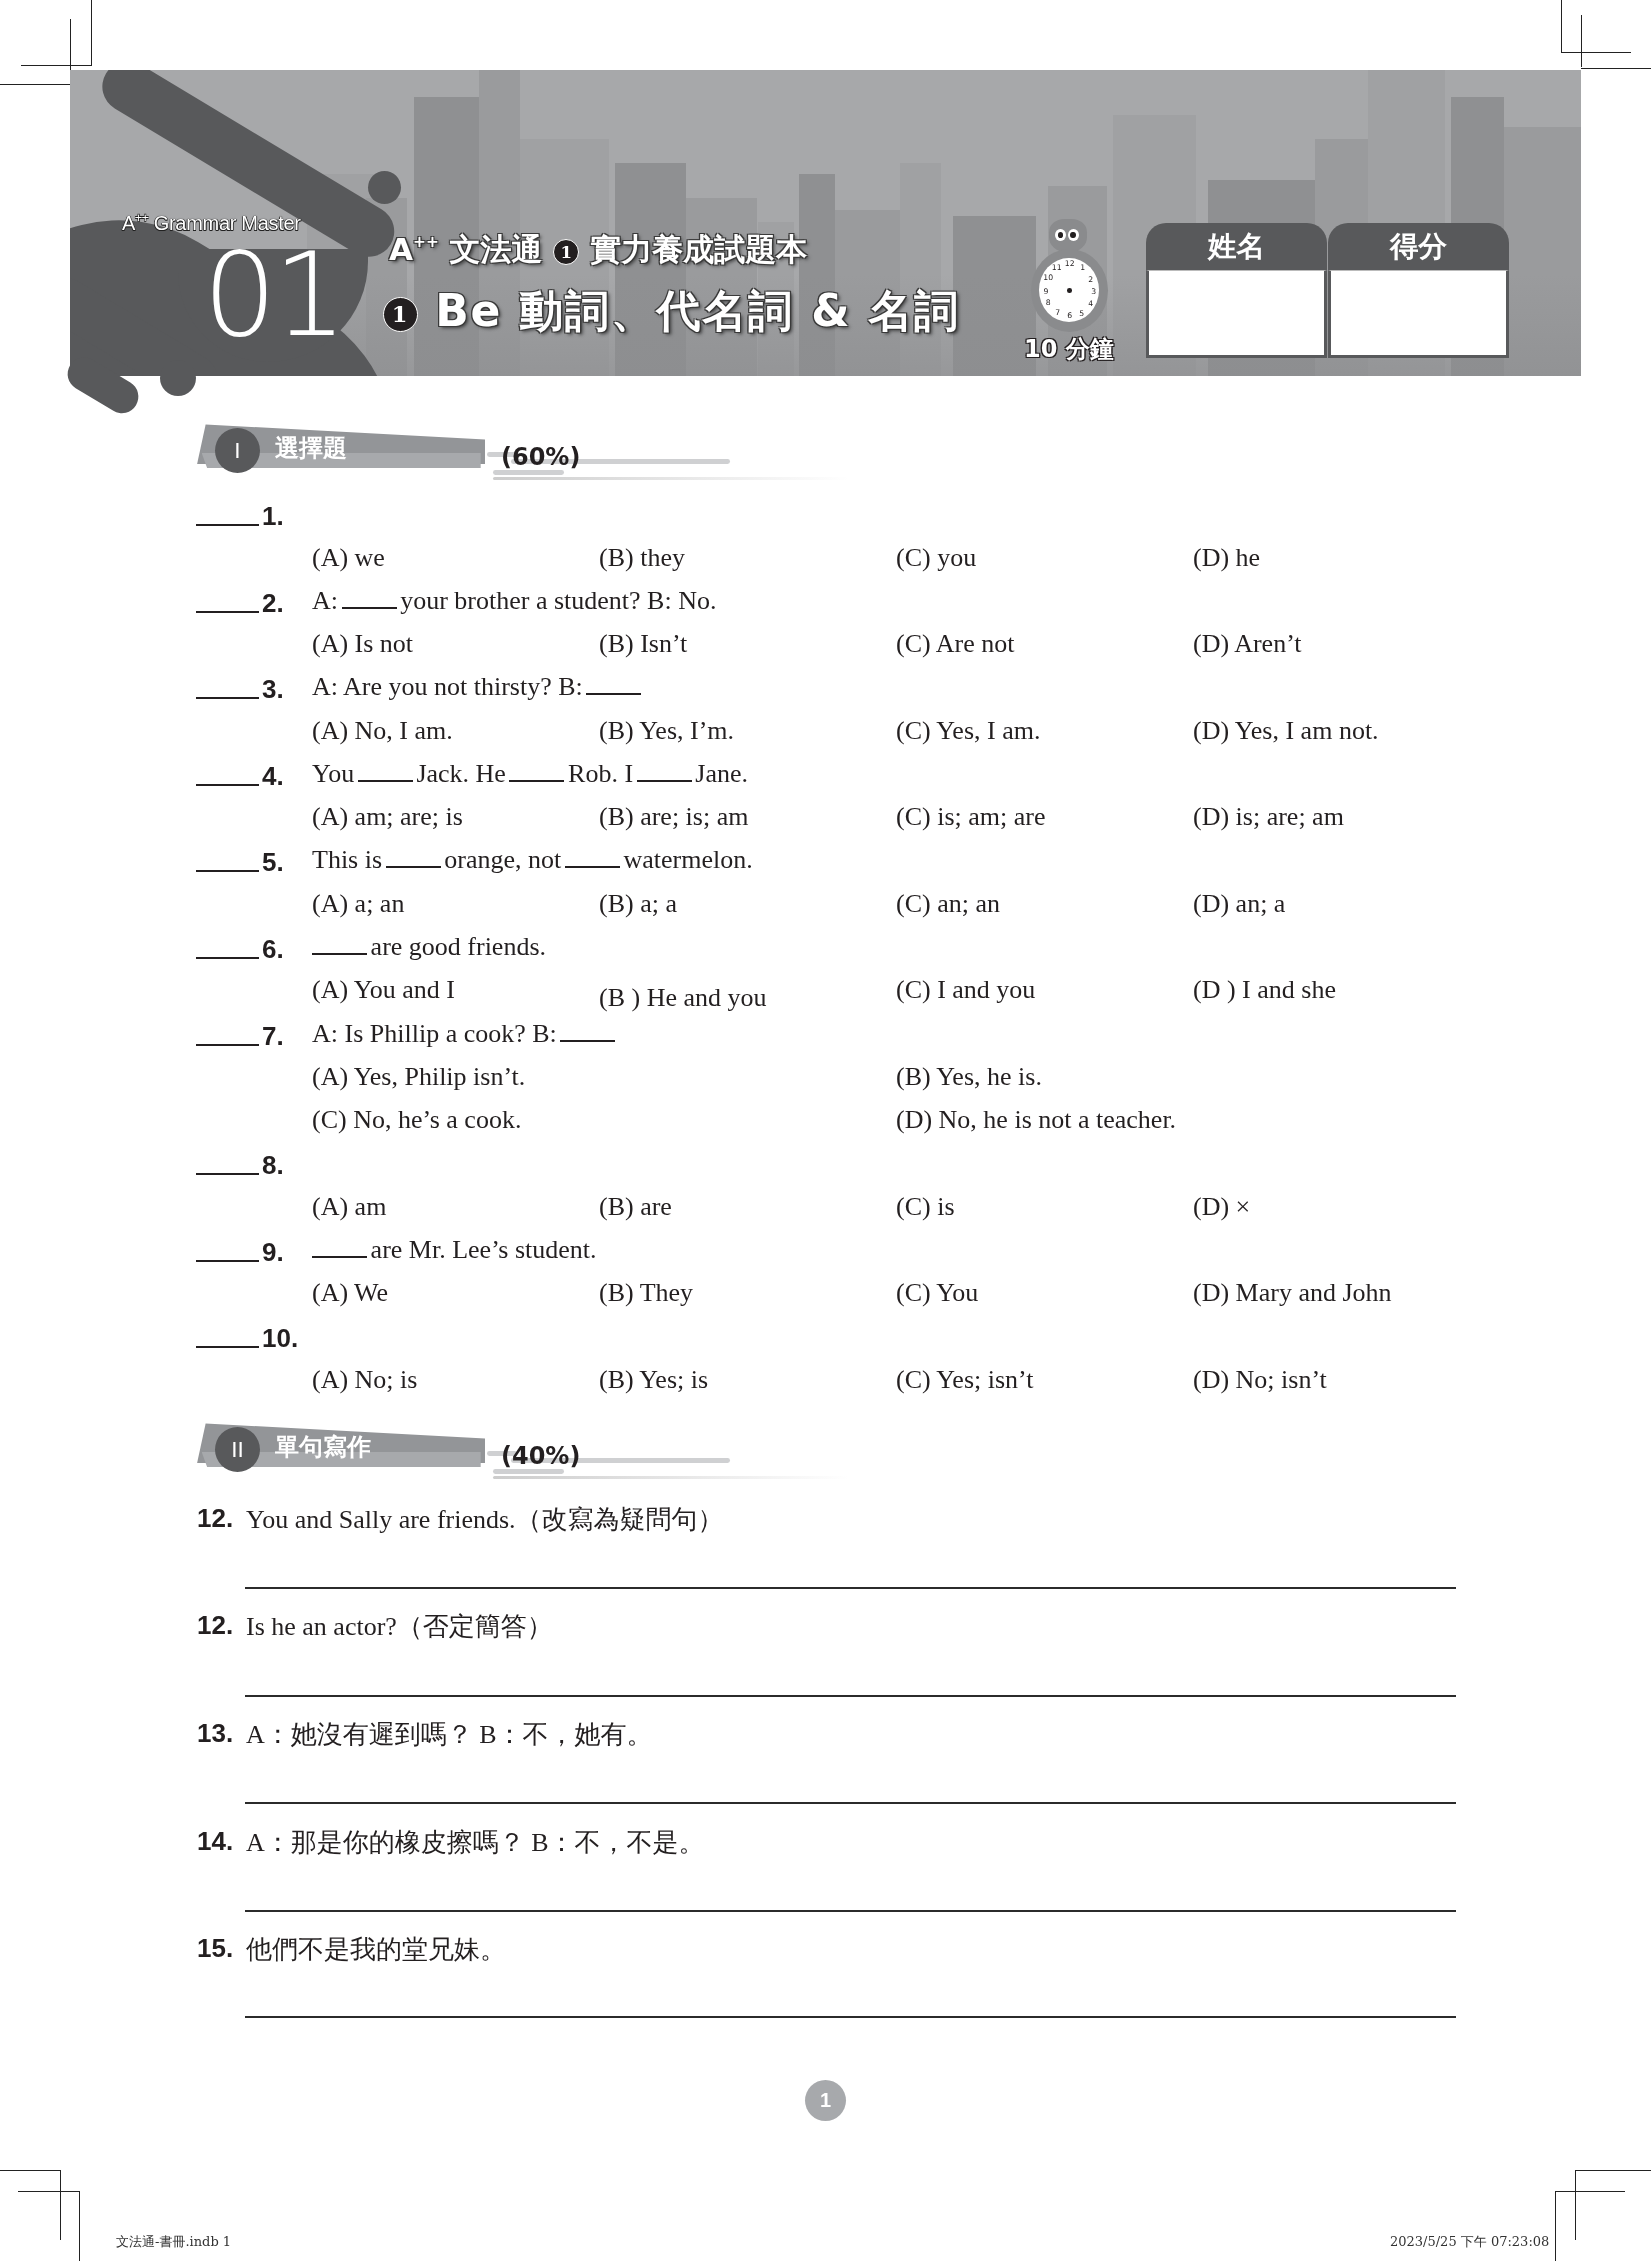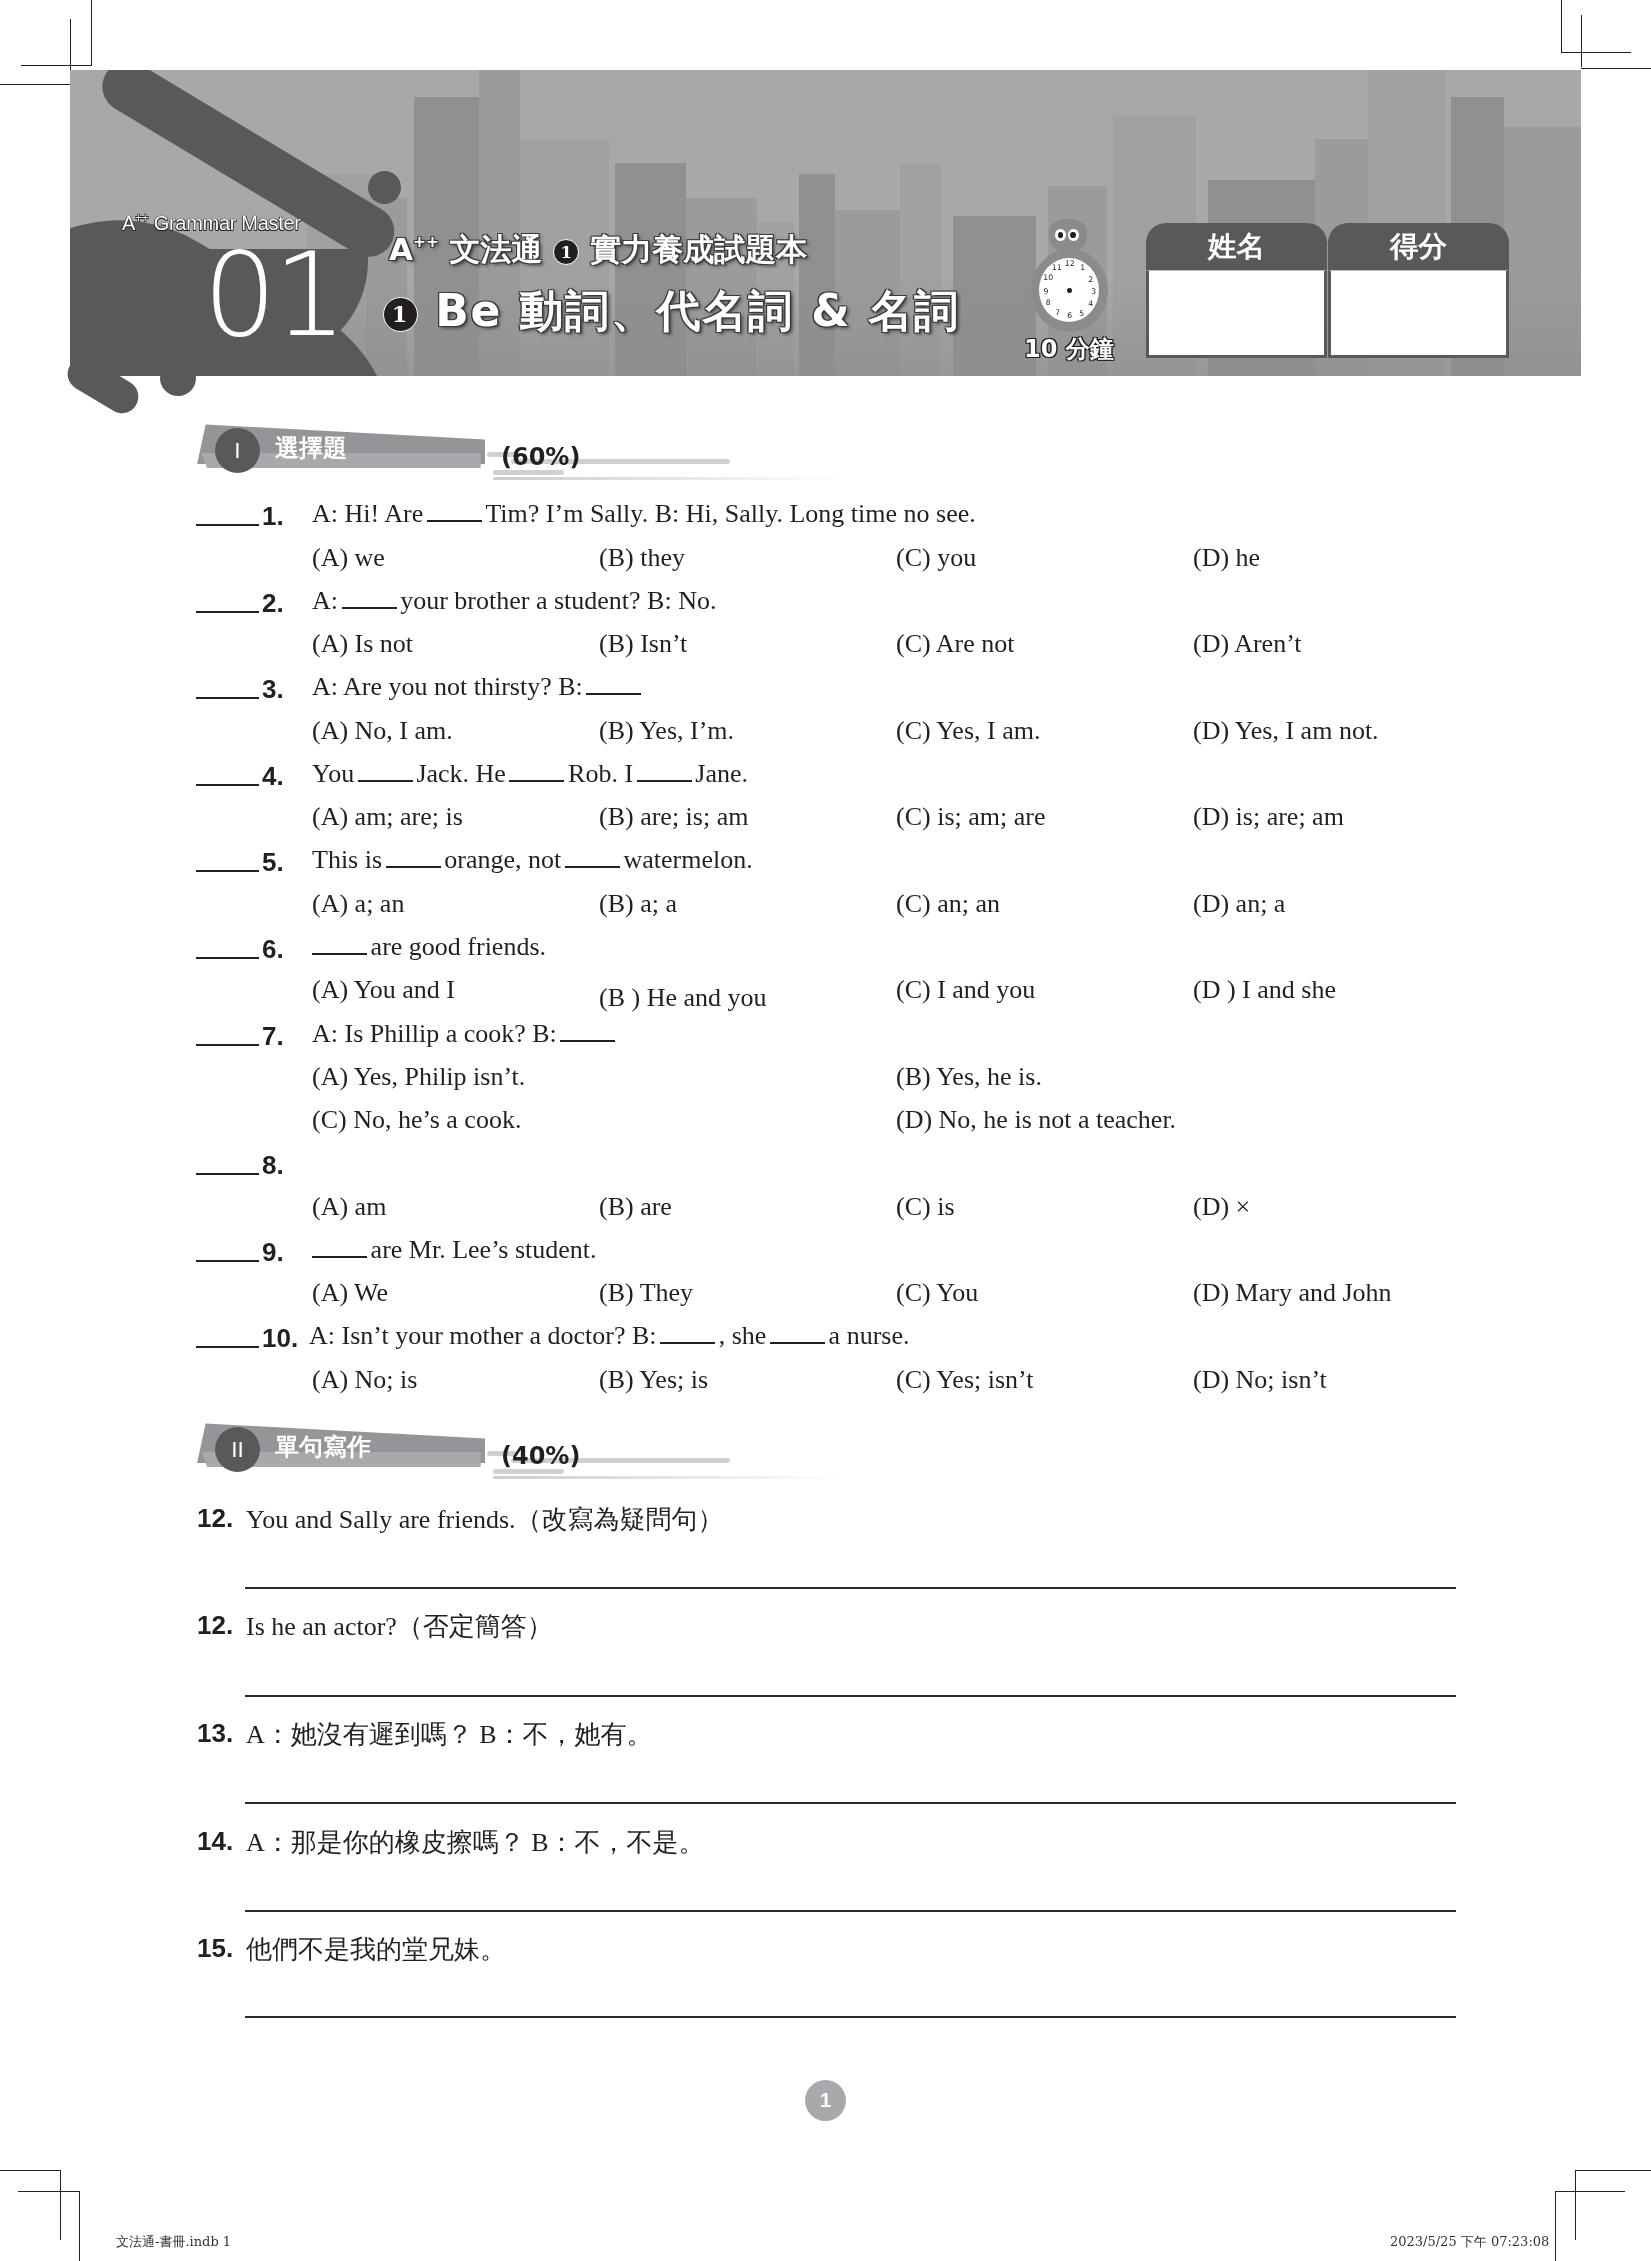--- a/index.html
+++ b/index.html
@@ -213,21 +213,20 @@
     <i style="left:6px;top:25px;width:356px;height:3px;background:linear-gradient(to right,#ccc,rgba(255,255,255,0));"></i>
   </div>
   <div class="pct">(60%)</div>
 </div>
 
 <div>
 
   <div class="q" style="top:497px;">
     <div class="blank"></div>
     <span class="num">1.</span>
-    <span class="stem"><span>A: Hi! Are</span><span class="gap"></span><span>Tim? I’m Sally. B: Hi, Sally. Long time no see.</span></span>
   </div>
   <div class="opt-row" style="top:541px;">
     <span class="opt" style="left:312px;">(A) we</span>
     <span class="opt" style="left:599px;">(B) they</span>
     <span class="opt" style="left:896px;">(C) you</span>
     <span class="opt" style="left:1193px;">(D) he</span>
   </div>
 
   <div class="q" style="top:584px;">
     <div class="blank"></div>
@@ -322,21 +321,20 @@
   <div class="opt-row" style="top:1276px;">
     <span class="opt" style="left:312px;">(A) We</span>
     <span class="opt" style="left:599px;">(B) They</span>
     <span class="opt" style="left:896px;">(C) You</span>
     <span class="opt" style="left:1193px;">(D) Mary and John</span>
   </div>
 
   <div class="q" style="top:1319px;">
     <div class="blank"></div>
     <span class="num">10.</span>
-    <span class="stem" style="left:309px;"><span>A: Isn’t your mother a doctor? B:</span><span class="gap"></span><span>, she</span><span class="gap"></span><span>a nurse.</span></span>
   </div>
   <div class="opt-row" style="top:1363px;">
     <span class="opt" style="left:312px;">(A) No; is</span>
     <span class="opt" style="left:599px;">(B) Yes; is</span>
     <span class="opt" style="left:896px;">(C) Yes; isn’t</span>
     <span class="opt" style="left:1193px;">(D) No; isn’t</span>
   </div>
 </div>
 
 <div class="sec" style="left:191px;top:1421px;width:771px;">

